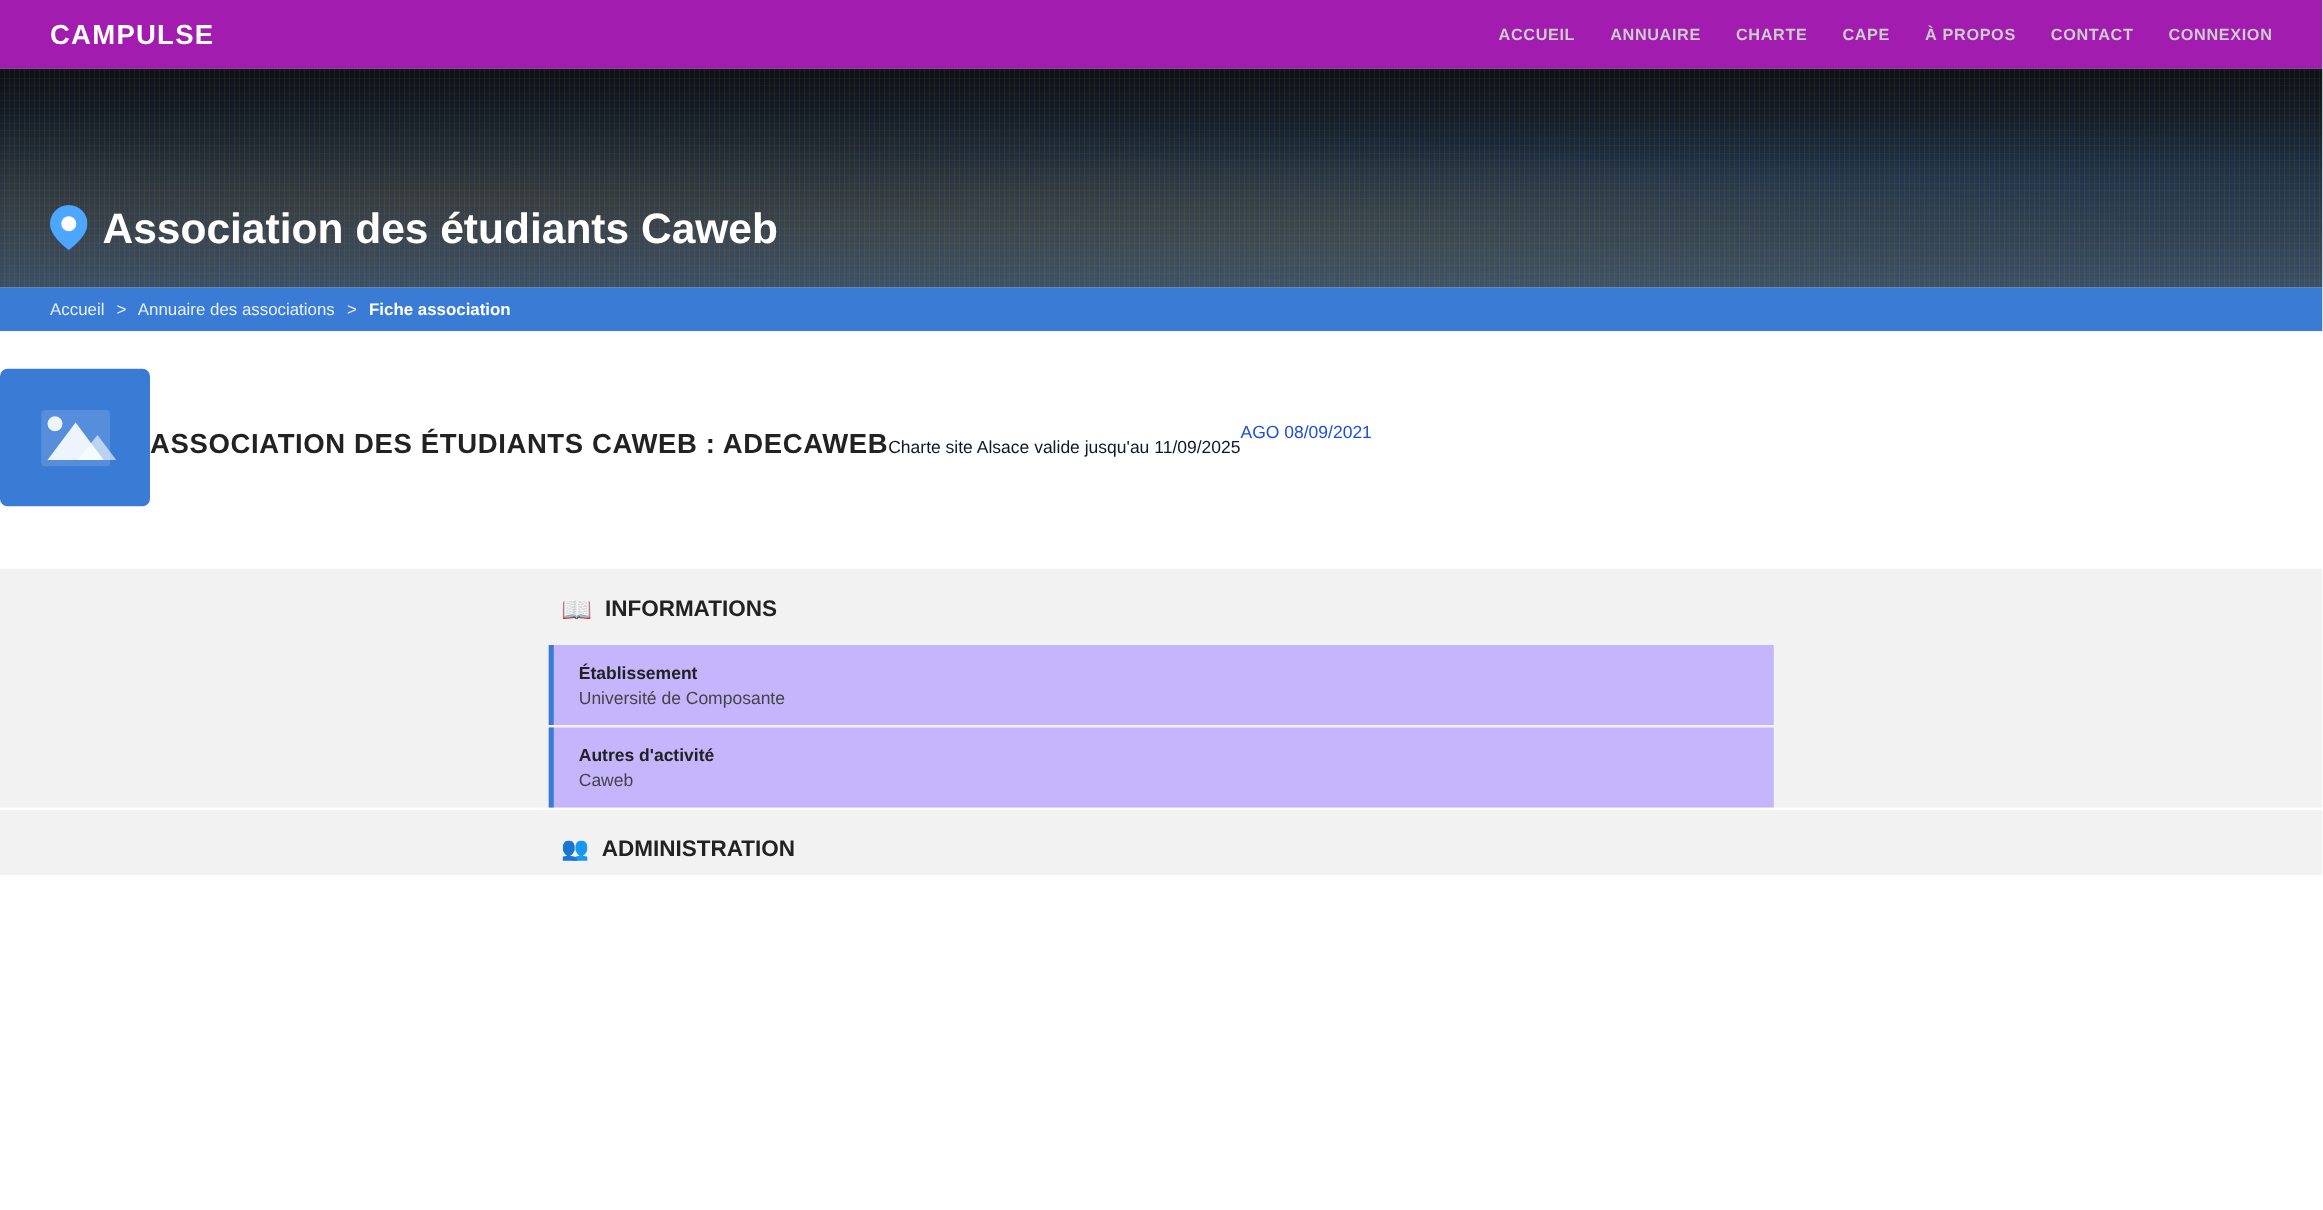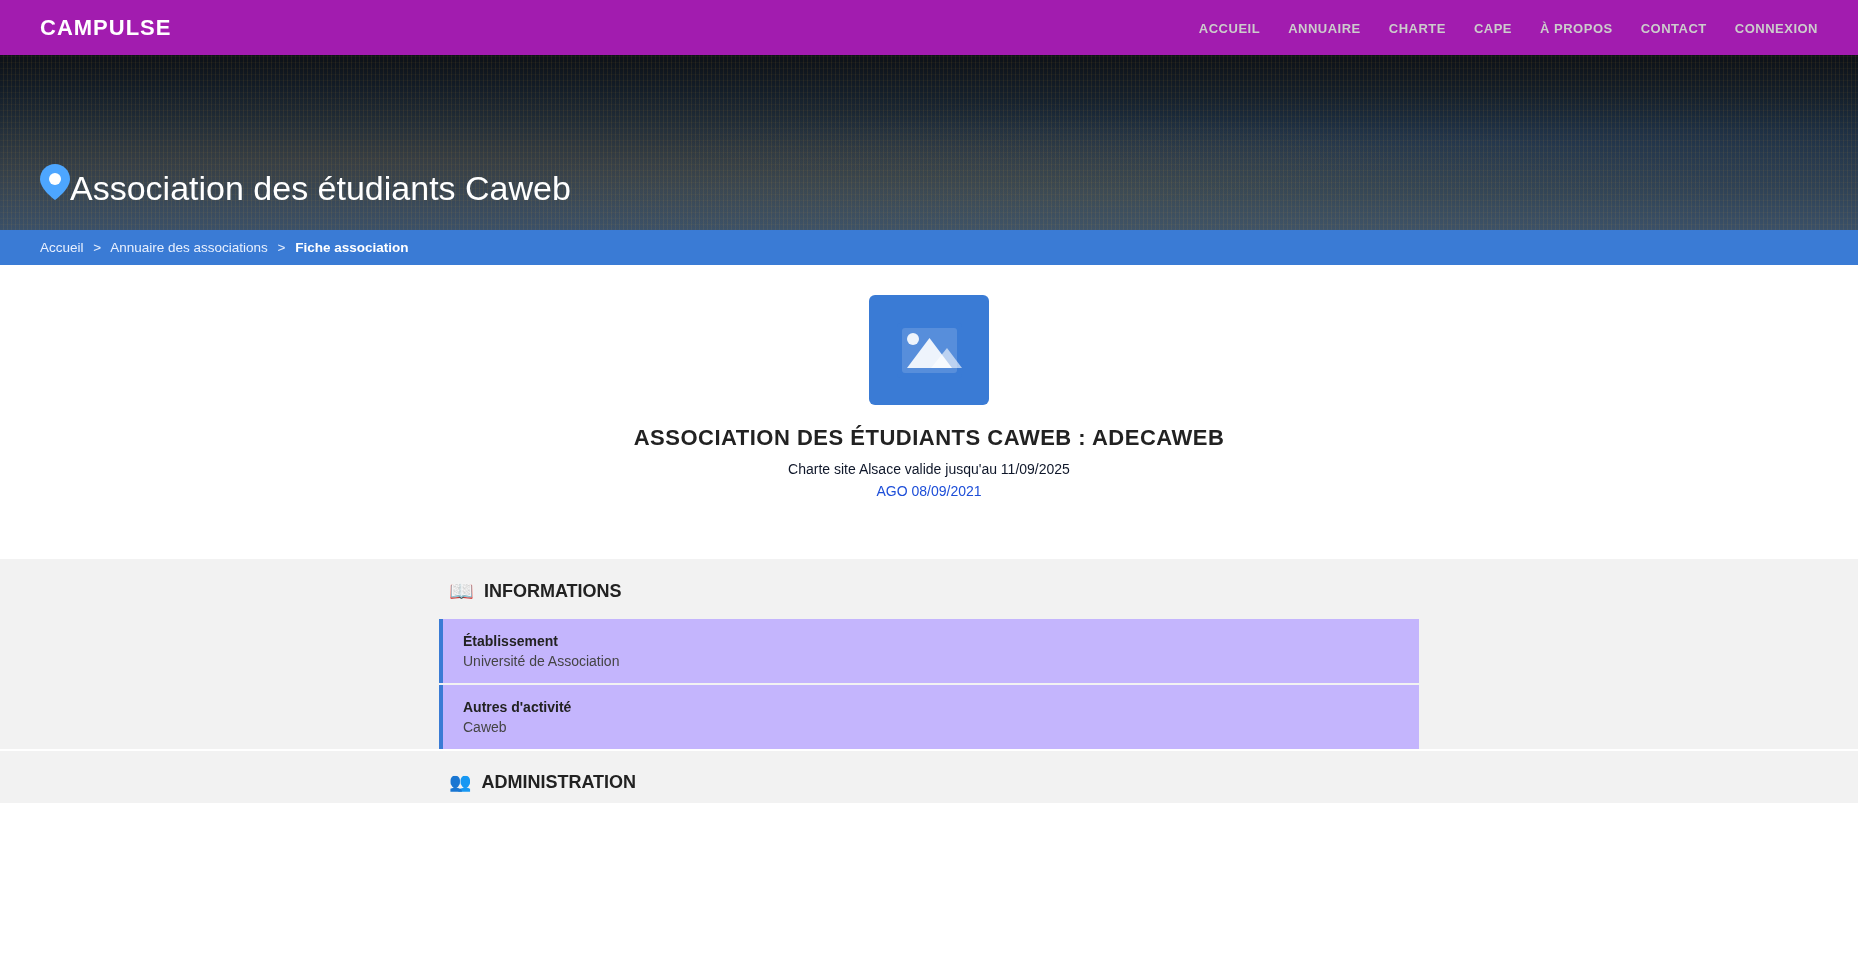--- a/index.html
+++ b/index.html
@@ -58,24 +58,24 @@
       inset: 0;
       background-image:
         repeating-linear-gradient(90deg, transparent 0px, transparent 3px, rgba(255,180,50,0.07) 3px, rgba(255,180,50,0.07) 4px),
         repeating-linear-gradient(0deg, transparent 0px, transparent 5px, rgba(255,180,50,0.04) 5px, rgba(255,180,50,0.04) 6px);
     }
     .hero-title {
       position: relative;
       z-index: 2;
       color: #fff;
       font-size: 34px;
-      font-weight: 400;
-      display: flex;
-      align-items: flex-end;
-      gap: 0;
+      font-weight: 700;
+      display: flex;
+      align-items: flex-start;
+      gap: 12px;
     }
     .hero-pin-icon {
       color: #4da6ff;
       font-size: 32px;
     }
 
     
     .breadcrumb {
       background: #3a7bd5;
       padding: 10px 40px;
@@ -87,21 +87,21 @@
       text-decoration: none;
     }
     .breadcrumb .sep { margin: 0 6px; }
     .breadcrumb .current { font-weight: 700; color: #ffffff; }
 
     
     .main-content {
       background: #fff;
       padding: 30px 0;
       display: flex;
-      flex-direction: column;
+      flex-direction: row;
       align-items: center;
     }
 
     
     .logo-placeholder {
       width: 120px;
       height: 110px;
       background: #3a7bd5;
       border-radius: 6px;
       display: flex;
@@ -259,21 +259,21 @@
 
 <div class="section">
   <div class="info-cards-wrapper">
     <div class="section-title">
       <span class="section-icon">📖</span>
       <span>INFORMATIONS</span>
     </div>
 
     <div class="info-card">
       <div class="info-card-label">Établissement</div>
-      <div class="info-card-value">Université de Association</div>
+      <div class="info-card-value">Université de Composante</div>
     </div>
 
 
     <div class="info-card">
       <div class="info-card-label">Autres d'activité</div>
       <div class="info-card-value">Caweb</div>
     </div>
   </div>
 </div>
 

